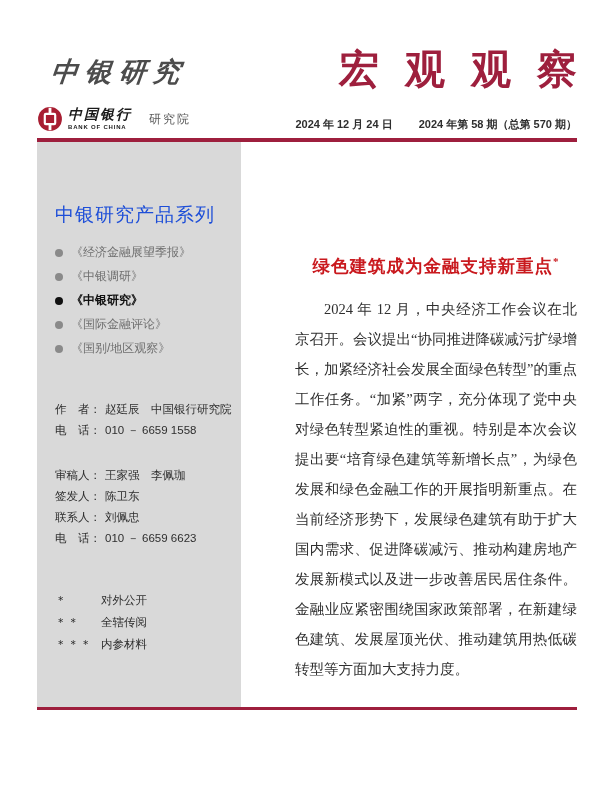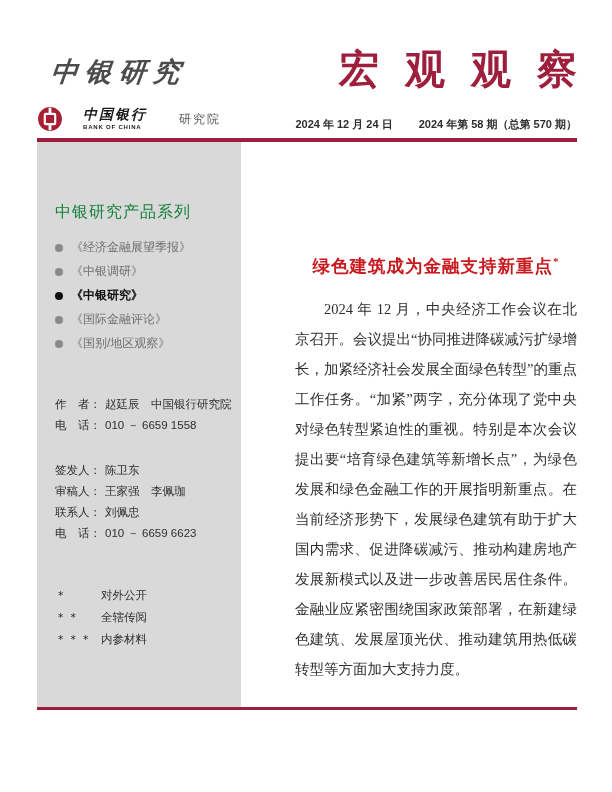--- a/index.html
+++ b/index.html
@@ -23,21 +23,21 @@
     transform:skewX(-6deg);
     padding-left:14px;
   }
   .masthead{
     font-family:"Liberation Serif","DejaVu Serif",serif;
     font-weight:bold;font-size:40px;line-height:1;
     color:#9e1f3d;letter-spacing:8px;margin-right:-8px;
     white-space:nowrap;
   }
   .hdr-row2{display:flex;justify-content:space-between;align-items:flex-end;margin-top:16px;padding-bottom:6px;}
-  .logo-group{display:flex;align-items:center;gap:20px;}
+  .logo-group{display:flex;align-items:center;gap:5px;}
   .boc-emblem{width:26px;height:26px;flex:0 0 auto;}
   .boc-text{display:flex;flex-direction:column;line-height:1;}
   .boc-cn{
     font-family:"Liberation Serif","DejaVu Serif",serif;
     font-weight:bold;font-style:italic;
     font-size:14px;letter-spacing:2px;color:#1a1a1a;
   }
   .boc-en{font-size:6px;font-weight:bold;letter-spacing:0.8px;color:#1a1a1a;margin-top:2px;}
   .boc-org{font-size:12px;color:#5a5a5a;margin-left:12px;letter-spacing:2px;}
   .date-group{display:flex;gap:26px;font-size:11px;color:#2e2e2e;white-space:nowrap;font-weight:bold;}
@@ -47,21 +47,21 @@
   
   .main{display:flex;align-items:stretch;}
   .sidebar{
     width:204px;flex:0 0 204px;
     background:#d9d9d9;
     min-height:565px;
     box-sizing:border-box;
     padding:60px 16px 0 18px;
     font-size:11.5px;
   }
-  .series-title{font-size:16px;color:#15803d;letter-spacing:1px;margin-bottom:16px;}
+  .series-title{font-size:19px;color:#1d4ed8;letter-spacing:1px;margin-bottom:16px;}
   .series-list{list-style:none;margin:0;padding:0;}
   .series-list li{display:flex;align-items:center;margin-bottom:7px;color:#6f6f6f;font-size:12px;}
   .series-list li .dot{width:8px;height:8px;border-radius:50%;background:#8a8a8a;margin-right:8px;flex:0 0 auto;}
   .series-list li.active{color:#111111;font-weight:bold;}
   .series-list li.active .dot{background:#111111;}
 
   .info-block{margin-top:42px;}
   .info-block.second{margin-top:24px;}
   .info-row{display:flex;line-height:21px;color:#2e2e2e;}
   .info-row .lbl{white-space:nowrap;}
@@ -155,26 +155,26 @@
             <span class="val">赵廷辰　中国银行研究院</span>
           </div>
           <div class="info-row">
             <span class="lbl">电　话：</span>
             <span class="val">010 － 6659 1558</span>
           </div>
         </div>
 
         <div class="info-block second">
           <div class="info-row">
+            <span class="lbl">审稿人：</span>
+            <span class="val">王家强　李佩珈</span>
+          </div>
+          <div class="info-row">
             <span class="lbl">签发人：</span>
             <span class="val">陈卫东</span>
-          </div>
-          <div class="info-row">
-            <span class="lbl">审稿人：</span>
-            <span class="val">王家强　李佩珈</span>
           </div>
           <div class="info-row">
             <span class="lbl">联系人：</span>
             <span class="val">刘佩忠</span>
           </div>
           <div class="info-row">
             <span class="lbl">电　话：</span>
             <span class="val">010 － 6659 6623</span>
           </div>
         </div>

